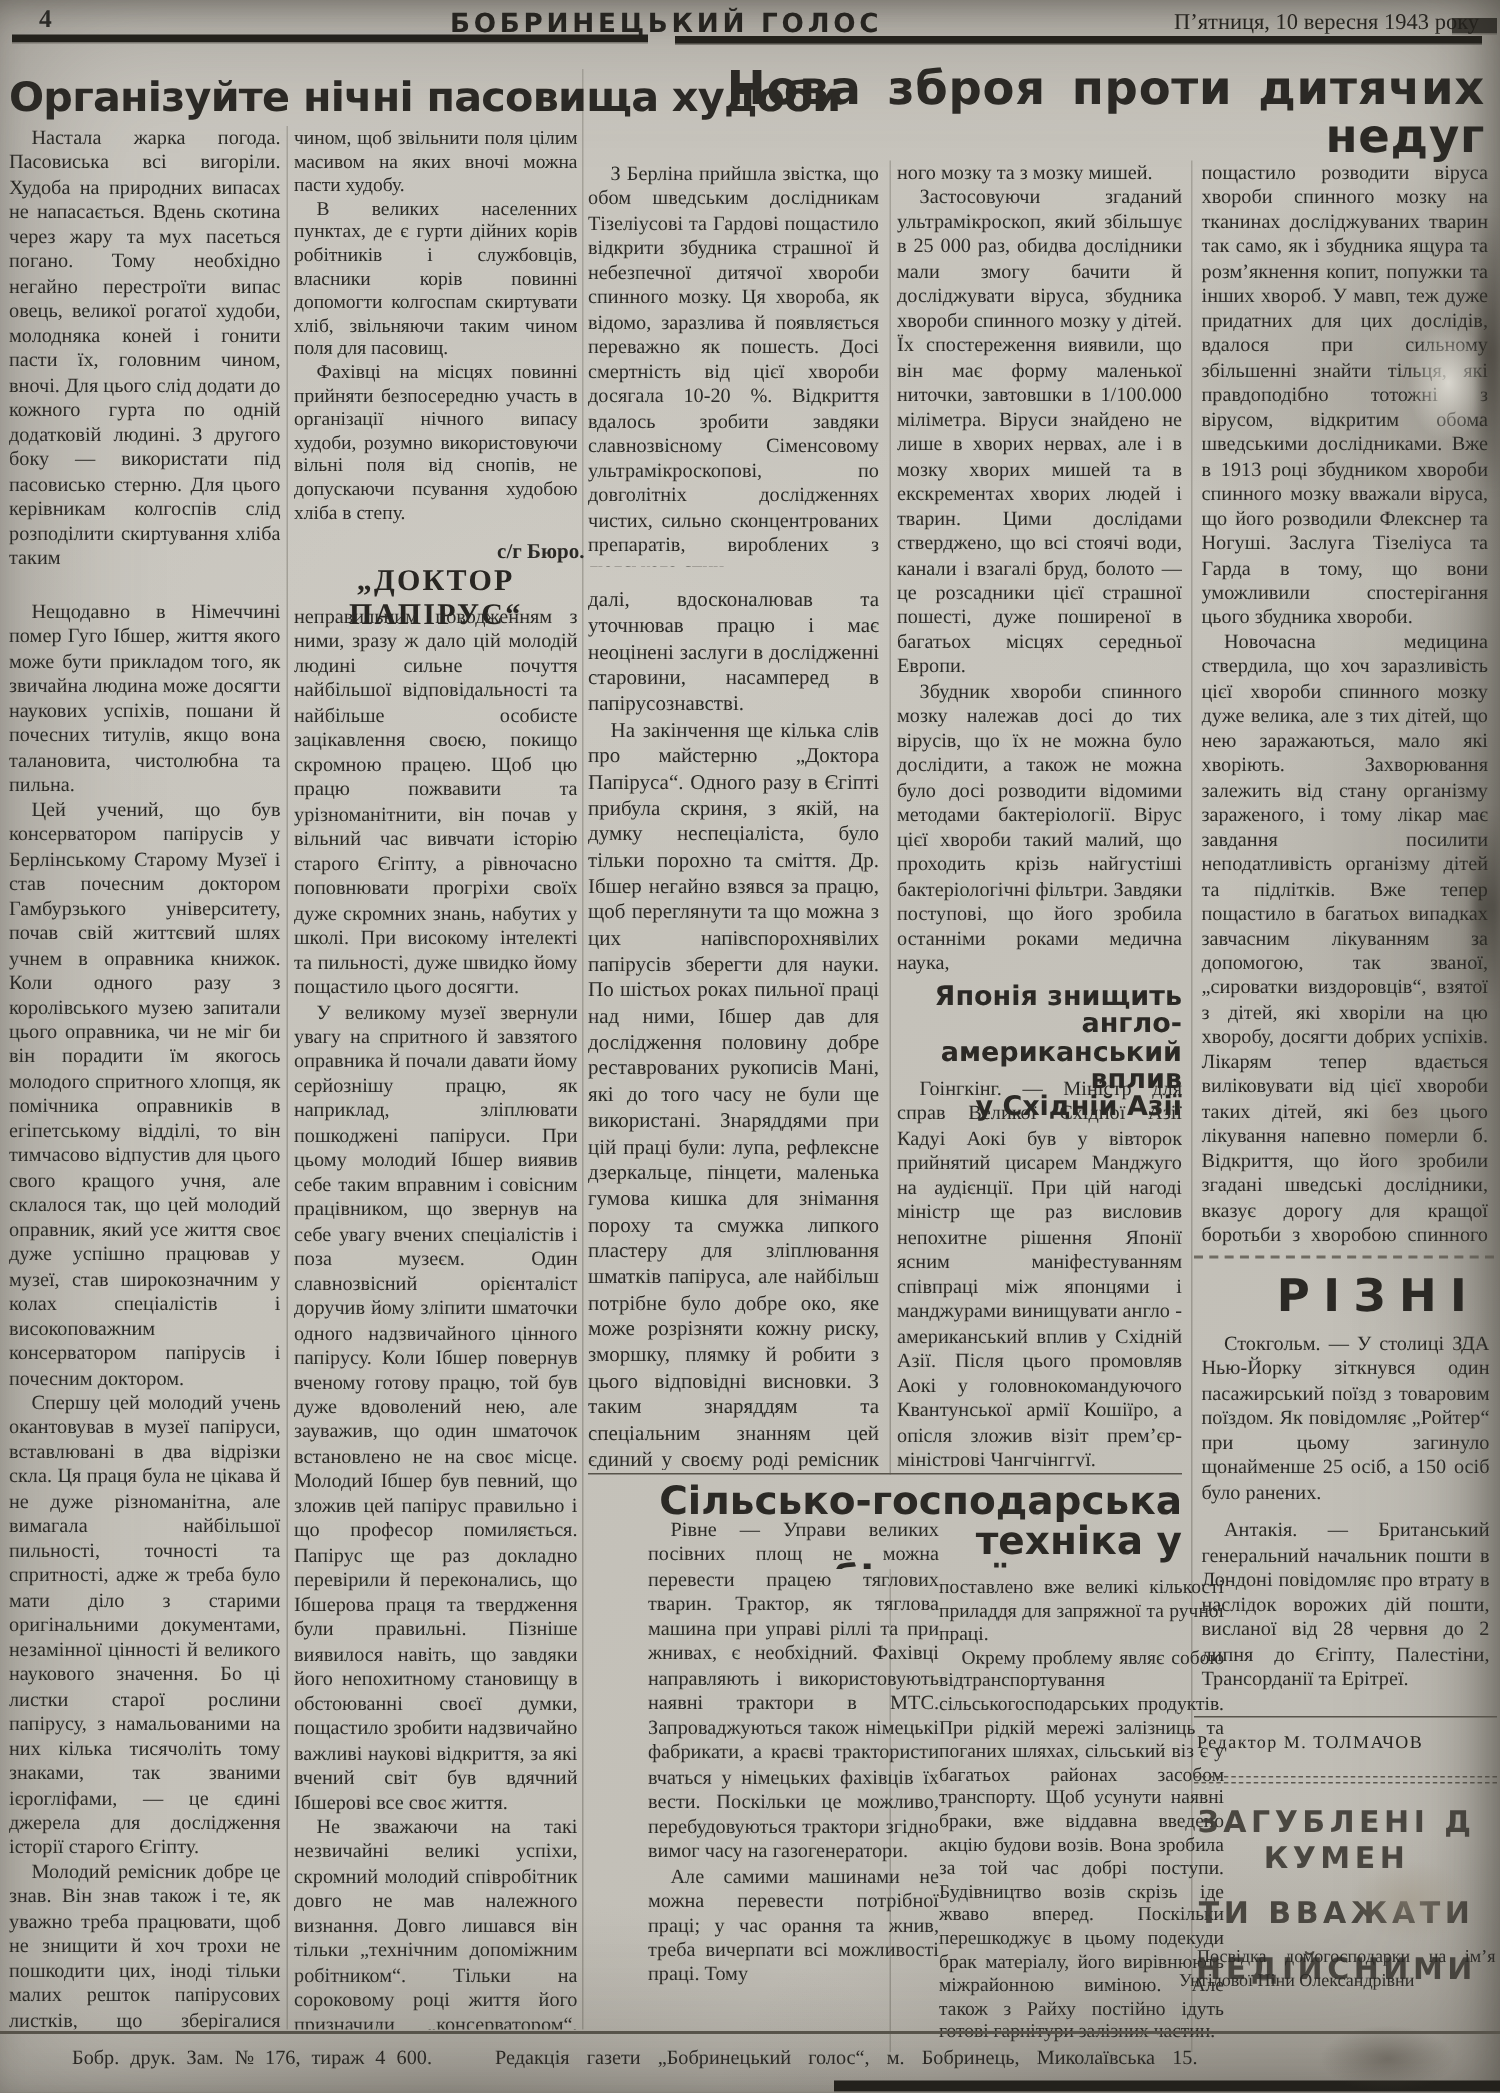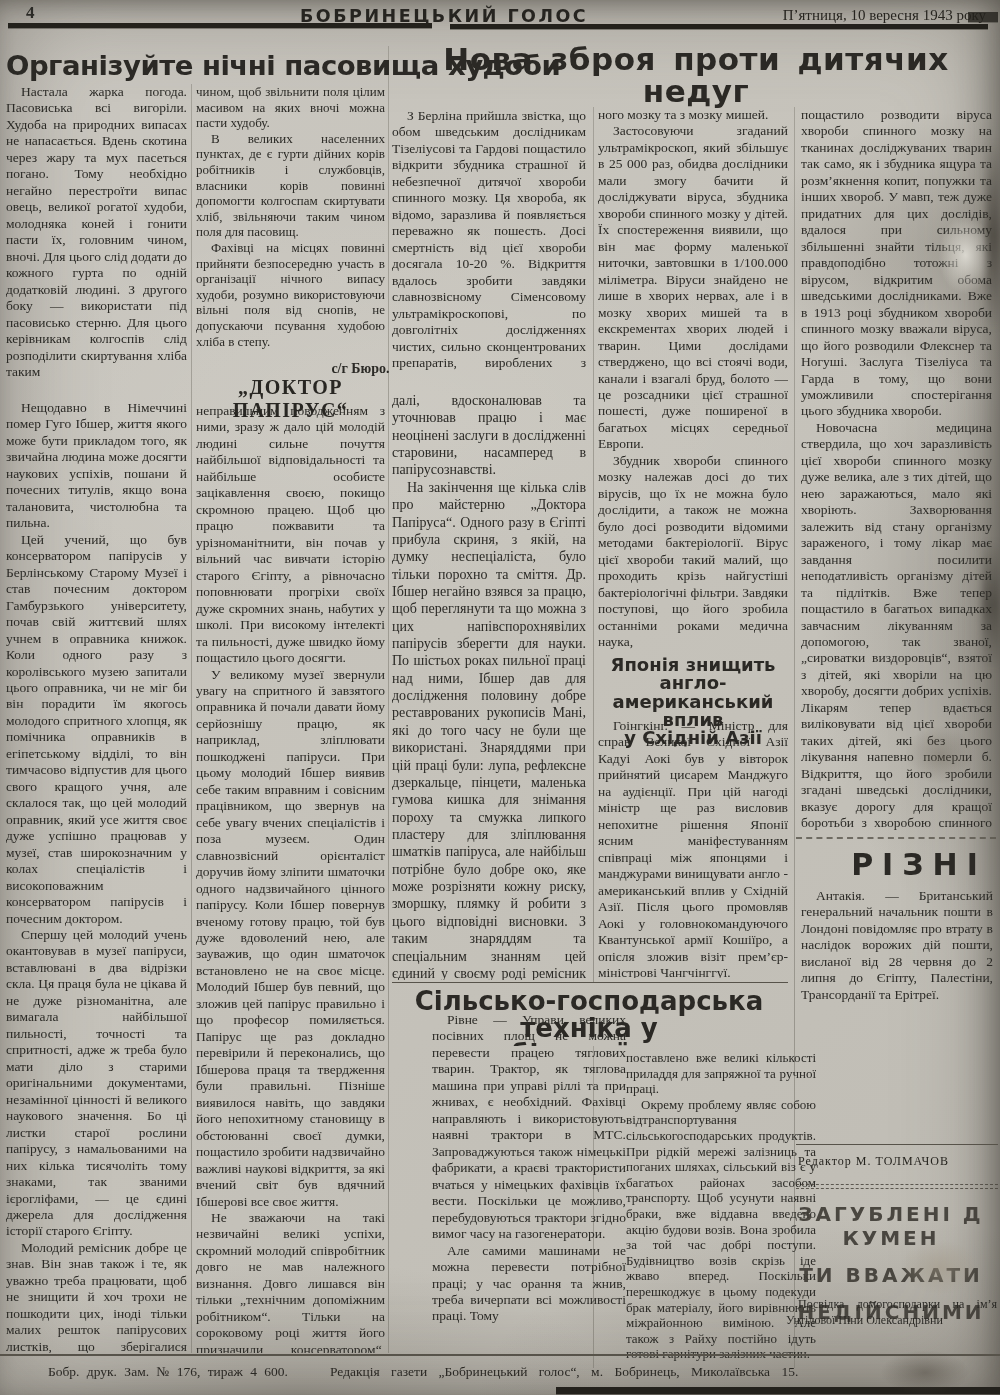--- a/index.html
+++ b/index.html
@@ -18,21 +18,21 @@
   .abs{position:absolute;}
   
   .pagenum{font-size:17px;font-weight:bold;}
   .masthead{font-family:"DejaVu Sans", sans-serif;font-weight:bold;font-size:17.5px;letter-spacing:2.5px;color:#262420;}
   .dateline{font-size:15px;text-align:right;color:#26241f;}
   .bar{background:#23211c;box-shadow:0 1px 0 rgba(35,33,28,.4);}
   .rule{background:#57534a;}
   .vline{width:1px;background:linear-gradient(#918e85,#7e7b72);opacity:.65;}
   
   .head-poster{font-family:"DejaVu Sans", sans-serif;font-weight:bold;color:#2b2925;}
-  .head-poster p{margin:0;text-align:center;line-height:1.02;}
+  .head-poster p{margin:0;text-align:right;line-height:1.02;}
   .h-pasture{font-size:27px;white-space:nowrap;letter-spacing:-0.5px;transform:scaleX(1.02);transform-origin:left;}
   .h-weapon{font-size:31px;letter-spacing:.5px;word-spacing:6px;}
   .h-japan{font-size:18px;line-height:1.1;}
   .h-agro{font-size:26px;}
   .h-misc{font-size:30px;letter-spacing:9px;text-align:center;}
   .h-papyrus{font-size:20px;font-weight:bold;letter-spacing:1.5px;text-align:center;font-family:"Liberation Serif",serif;color:#282622;}
   
   .col{font-size:13.5px;line-height:1.22;overflow:hidden;text-align:justify;}
   .col p{margin:0;text-indent:15px;}
   .col.cont p:first-child{text-indent:0;}
@@ -133,20 +133,21 @@
       <p>Але самими машинами не можна перевести потрібної праці; у час орання та жнив, треба вичерпати всі можливості праці. Тому</p>
     </div>
   <div class="abs col cont tight" style="left:598px;top:1050px;width:190px;height:316px;margin-left:28px;">
       <p>поставлено вже великі кількості приладдя для запряжної та ручної праці.</p>
       <p>Окрему проблему являє собою відтранспортування сільськогосподарських продуктів. При рідкій мережі залізниць та поганих шляхах, сільський віз є у багатьох районах засобом транспорту. Щоб усунути наявні браки, вже віддавна введено акцію будови возів. Вона зробила за той час добрі поступи. Будівництво возів скрізь іде жваво вперед. Поскільки перешкоджує в цьому подекуди брак матеріалу, його вирівнюють міжрайонною виміною. Але також з Райху постійно ідуть готові гарнітури залізних частин.</p>
     </div>
 
   <div class="abs dashrule" style="left:796px;top:837px;width:200px;"></div>
   <div class="abs head-poster h-misc" style="left:796px;top:847px;width:200px;padding-left:23px;">РІЗНІ</div>
   <div class="abs col gap" style="left:801px;top:888px;width:192px;height:254px;">
+      <p>Стокгольм. — У столиці ЗДА Нью-Йорку зіткнувся один пасажирський поїзд з товаровим поїздом. Як повідомляє „Ройтер“ при цьому загинуло щонайменше 25 осіб, а 150 осіб було ранених.</p>
       <p>Антакія. — Британський генеральний начальник пошти в Лондоні повідомляє про втрату в наслідок ворожих дій пошти, висланої від 28 червня до 2 липня до Єгіпту, Палестіни, Трансорданії та Ерітреї.</p>
     </div>
   <div class="abs rule" style="left:796px;top:1144px;width:202px;height:1px;"></div>
   <div class="abs editor" style="left:798px;top:1154px;width:202px;">Редактор М. ТОЛМАЧОВ</div>
   <div class="abs dblrule" style="left:796px;top:1184px;width:202px;"></div>
 
   <div class="abs stamp" style="left:786px;top:1202px;width:210px;">
       <p>ЗАГУБЛЕНІ Д КУМЕН</p>
       <p>ТИ ВВАЖАТИ</p>
       <p>НЕДІЙСНИМИ</p>

